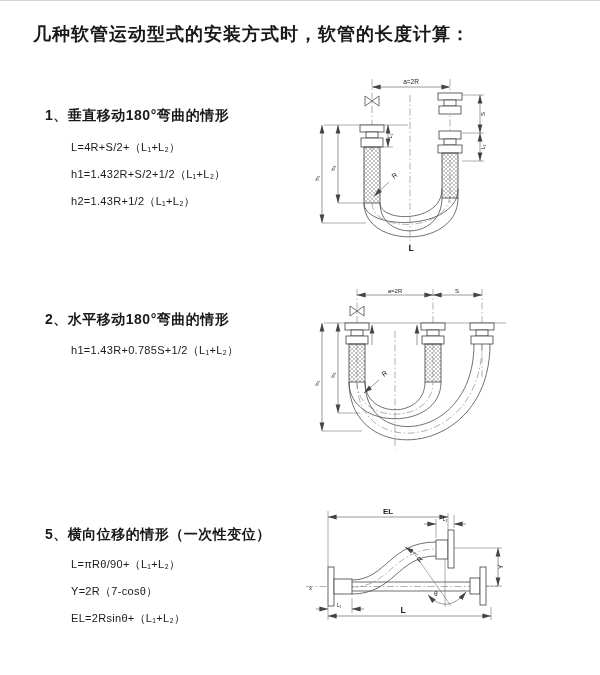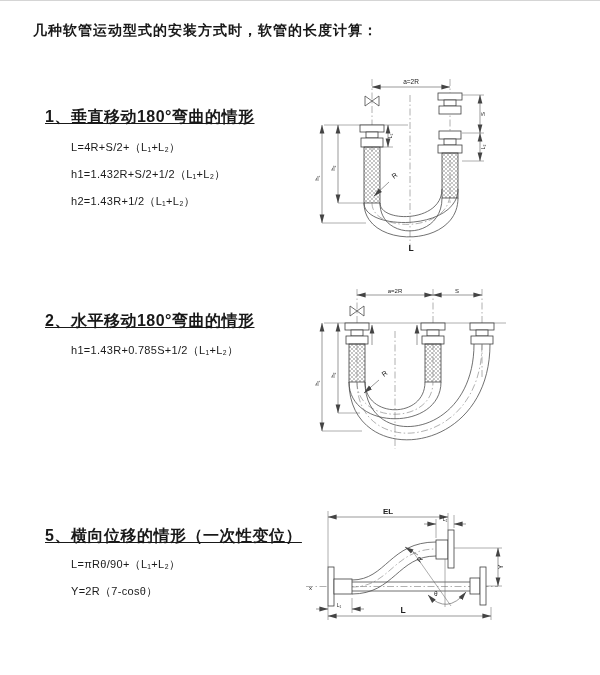--- a/index.html
+++ b/index.html
@@ -2,24 +2,24 @@
 <html><head>
 <meta charset="utf-8">
 <style>
   html,body{margin:0;padding:0;}
   body{
     width:600px;height:675px;position:relative;background:#ffffff;
     font-family:"Liberation Sans","DejaVu Sans",sans-serif;color:#1c1c1c;
     border-top:1px solid #d5d5d5;box-sizing:border-box;overflow:hidden;
   }
   .page-title{
-    position:absolute;left:33px;top:21px;font-size:14px;font-weight:bold;
+    position:absolute;left:33px;top:21px;font-size:18px;font-weight:bold;
     letter-spacing:1px;color:#191919;white-space:nowrap;
   }
-  .section-heading{position:absolute;left:45px;font-size:16px;font-weight:bold;color:#191919;letter-spacing:.5px;white-space:nowrap;text-decoration:underline;}
+  .section-heading{position:absolute;left:45px;font-size:14px;font-weight:bold;color:#191919;letter-spacing:.5px;white-space:nowrap;}
   .formulas{position:absolute;left:71px;font-size:11px;line-height:27px;color:#1a1a1a;letter-spacing:.3px;white-space:nowrap;}
   .h1pos{top:106px}.f1pos{top:133px}
   .h2pos{top:310px}.f2pos{top:336px}
   .h3pos{top:525px}.f3pos{top:550px}
   .diag{position:absolute;}
   .d1{left:310px;top:72px;width:280px;height:185px;}
   .d2{left:310px;top:282px;width:280px;height:180px;}
   .d3{left:298px;top:502px;width:300px;height:145px;}
   svg{display:block}
   svg .ln{stroke:#4d4d4d;stroke-width:.8;fill:none;}
@@ -176,20 +176,21 @@
   <text x="8.5" y="100" font-size="5.5" text-anchor="middle" transform="rotate(-90 8.5 100)">h₁</text>
   <text x="24.5" y="92" font-size="5.5" text-anchor="middle" transform="rotate(-90 24.5 92)">h₂</text>
   <text x="74" y="94" font-size="7" transform="rotate(-38 74 94)">R</text>
 </svg>
 </div>
 
 <div class="section-heading h3pos">5、横向位移的情形（一次性变位）</div>
 <div class="formulas f3pos">
   <div>L=πRθ/90+（L₁+L₂）</div>
   <div>Y=2R（7-cosθ）</div>
+  <div>EL=2Rsinθ+（L₁+L₂）</div>
 </div>
 
 <div class="diag d3">
 <svg viewBox="0 0 300 145" width="300" height="145">
   <path class="cl" d="M8,83.5 H200"></path>
   <g>
     <rect class="part" x="30" y="64" width="6" height="39"></rect>
     <rect class="part" x="36" y="76" width="18" height="15"></rect>
   </g>
   <g>

